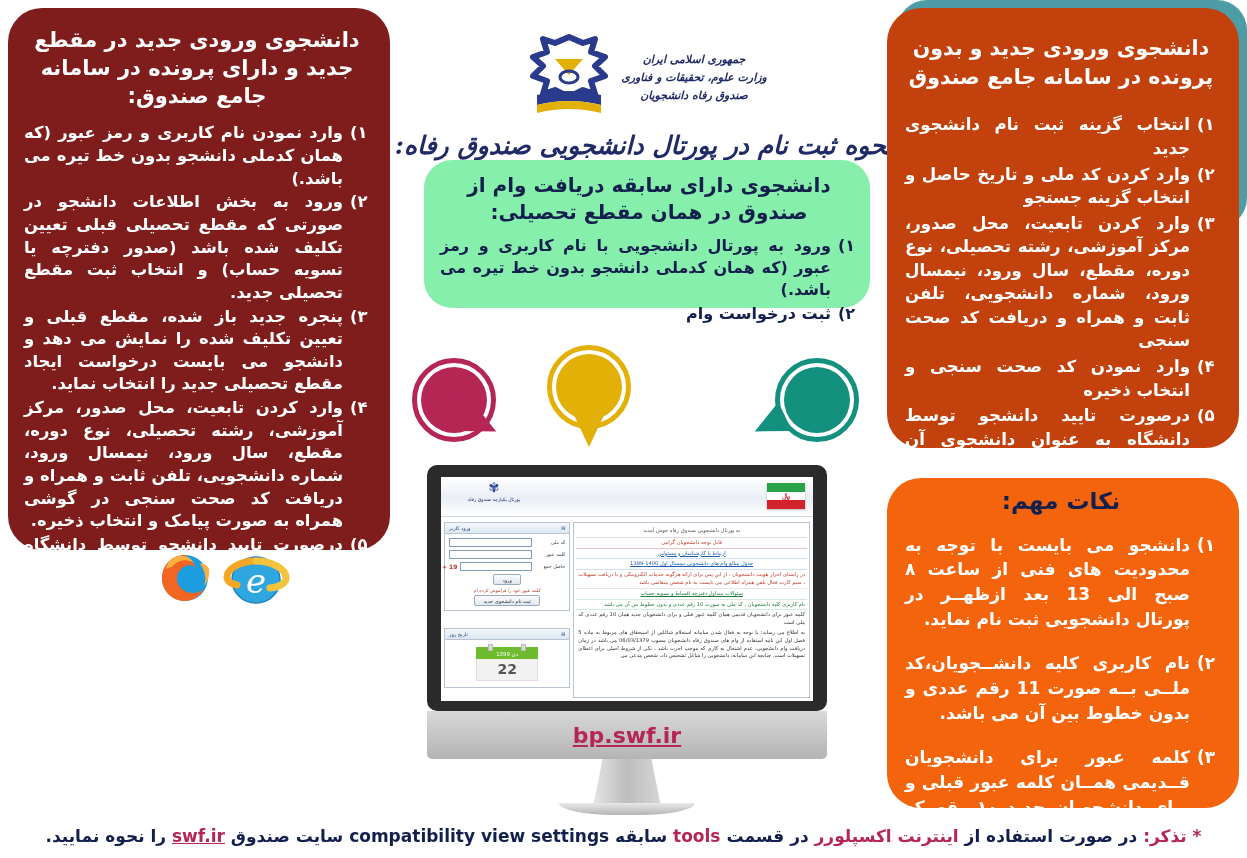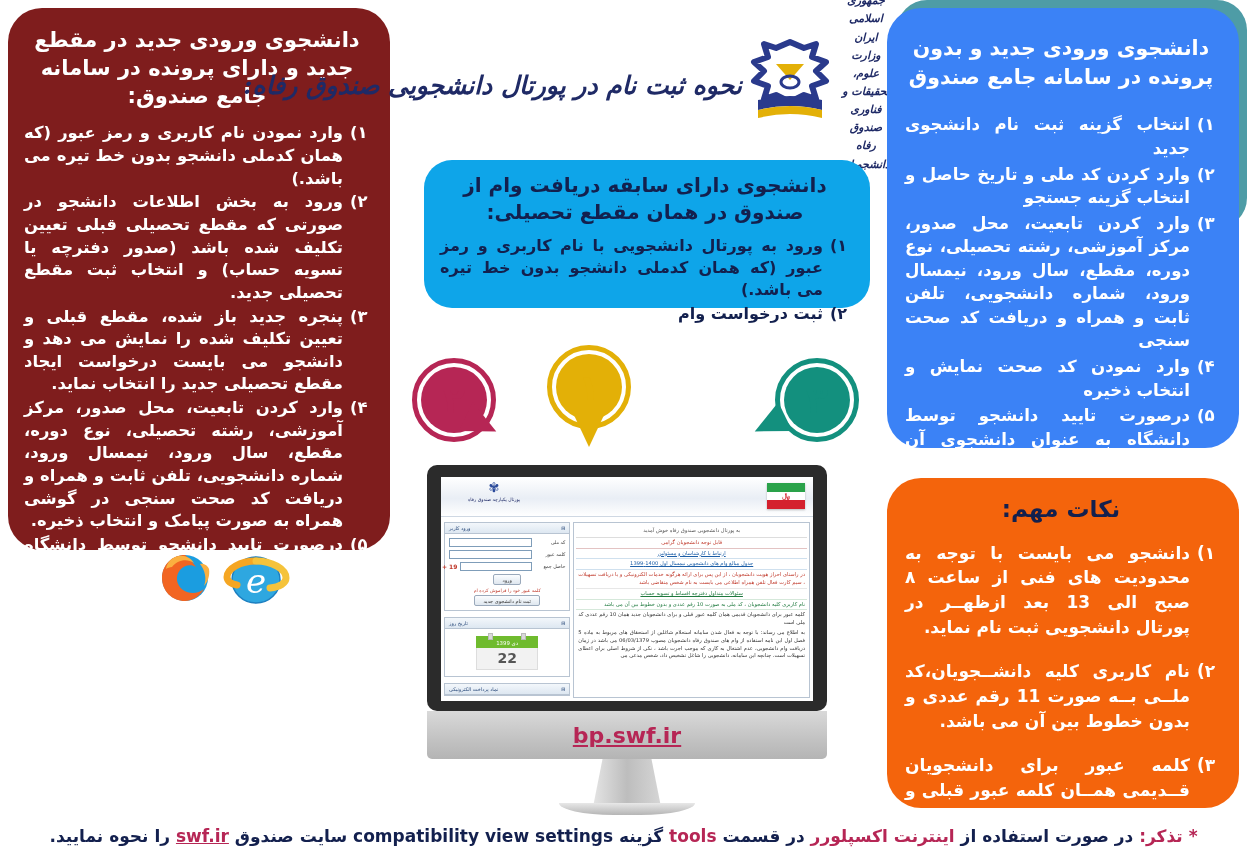--- a/index.html
+++ b/index.html
@@ -88,21 +88,21 @@
   #panel-browser .lnk {
     color: #B62655;
     text-decoration: underline;
     direction: ltr;
     display: inline-block;
   }
 
   
   #header {
     position: absolute; left: 398px; top: 2px; width: 492px; height: 158px;
-    display: flex; flex-direction: row; align-items: center;
+    display: flex; flex-direction: column; align-items: center; justify-content: flex-end;
   }
   #logo-wrap { display: flex; flex-direction: row-reverse; align-items: center; gap: 4px; margin-top: 4px; }
   #logo-text {
     text-align: center;
     color: #1F2A66;
     font-size: 11px;
     line-height: 1.65;
     font-style: italic;
     direction: rtl;
     font-weight: bold;
@@ -114,46 +114,46 @@
     font-weight: bold;
     font-style: italic;
     font-family: "DejaVu Serif", "Liberation Serif", serif;
     direction: rtl;
     white-space: nowrap;
   }
 
   
   #panel-yellow {
     left: 424px; top: 160px; width: 446px; height: 148px;
-    background: #0ea5e9;
+    background: #86efac;
     color: #13204E;
     border-radius: 28px;
-    padding: 12px 20px 10px 16px;
+    padding: 12px 12px 10px 16px;
   }
   #panel-yellow h2 { font-size: 20px; margin-bottom: 9px; }
   #panel-yellow li { font-size: 16px; margin-bottom: 1px; }
 
   
   #panel-right {
     right: 8px; top: 8px; width: 352px; height: 440px;
-    background: #3b82f6;
+    background: #c2410c;
     color: #ffffff;
     border-radius: 34px;
     padding: 26px 22px 12px 18px;
   }
   #panel-right h2 { font-size: 20.5px; margin-bottom: 22px; line-height: 1.4; }
   #panel-right li { font-size: 16.6px; line-height: 1.42; margin-bottom: 2px; }
 
   
   #panel-orange {
     right: 8px; top: 478px; width: 352px; height: 330px;
     background: #F4640C;
     color: #ffffff;
     border-radius: 34px;
-    padding: 16px 22px 12px 18px;
+    padding: 8px 22px 12px 18px;
   }
   #panel-orange h2 { color: #13204E; font-size: 23px; margin-bottom: 16px; }
   #panel-orange li { font-size: 17px; line-height: 1.45; margin-bottom: 20px; }
 
   
   .pin {
     position: absolute;
     width: 84px; height: 84px;
     border-radius: 50%;
     display: flex; align-items: center; justify-content: center;
@@ -244,21 +244,21 @@
   #news-col .welcome { color: #555; text-align: center; padding: 2px 0; border-bottom: 1px solid #ddd; }
   #news-col .redline { color: #c0392b; text-align: center; border-bottom: 1px solid #e3c3c3; padding: 1px 0; }
   #news-col .blue { color: #1c5fa8; text-align: center; text-decoration: underline; border-bottom: 1px solid #cfe0ee; padding: 1px 0; }
   #news-col .body { color: #c0392b; text-align: justify; padding: 1px 2px; border-bottom: 1px solid #e7e7e7; }
   #news-col .green { color: #1f7a3f; text-align: center; text-decoration: underline; padding: 1px 0; border-bottom: 1px solid #d5e8da; }
   #news-col .greenbody { color: #1f7a3f; text-align: justify; padding: 1px 2px; border-bottom: 1px solid #d5e8da; }
   #news-col .dark { color: #333; text-align: justify; padding: 1px 2px; }
 
   #login-col {
     flex: 0 0 120px;
-    display: flex; flex-direction: column; gap: 6px;
+    display: flex; flex-direction: column; gap: 17px;
   }
   .box { border: 1px solid #b8c4d2; background: #fff; }
   .box .bh {
     background: linear-gradient(180deg,#f3f7fb,#dde7f1);
     border-bottom: 1px solid #b8c4d2;
     padding: 2px 4px;
     color: #2a4a7a;
     display: flex; justify-content: space-between; align-items: center;
     font-size: 5px;
   }
@@ -423,21 +423,21 @@
       <li>
         <span class="num">۲)</span>
         <span class="txt">وارد کردن کد ملی و تاریخ حاصل و انتخاب گزینه جستجو</span>
       </li>
       <li>
         <span class="num">۳)</span>
         <span class="txt">وارد کردن تابعیت، محل صدور، مرکز آموزشی، رشته تحصیلی، نوع دوره، مقطع، سال ورود، نیمسال ورود، شماره دانشجویی، تلفن ثابت و همراه و دریافت کد صحت سنجی</span>
       </li>
       <li>
         <span class="num">۴)</span>
-        <span class="txt">وارد نمودن کد صحت نمایش و انتخاب ذخیره</span>
+        <span class="txt">وارد نمودن کد صحت سنجی و انتخاب ذخیره</span>
       </li>
       <li>
         <span class="num">۵)</span>
         <span class="txt">درصورت تایید دانشجو توسط دانشگاه به عنوان دانشجوی آن دانشگاه، دانشجو با ورود مجدد به پورتال دانشجویی و ثبت کلمه کاربری و رمز عبور درخواست وام می نماید.</span>
       </li>
     </ol>
   </section>
 
   <section class="panel" id="panel-orange">
     <h2>نکات مهم:</h2>
@@ -565,16 +565,16 @@
       </div>
     </div>
     <div id="monitor-base">
       <a id="monitor-url" href="#">bp.swf.ir</a>
     </div>
     <div id="monitor-neck"></div>
     <div id="monitor-foot"></div>
   </div>
 
   <div id="footnote">
-    <span class="warn">* تذکر:</span><span> در صورت استفاده از </span><span class="warn">اینترنت اکسپلورر</span><span> در قسمت </span><span class="ltr warn">tools</span><span> گزینه </span><span class="ltr">compatibility view settings</span><span> سایت صندوق </span><a class="lnk" href="#">swf.ir</a><span> را نحوه نمایید.</span>
+    <span class="warn">* تذکر:</span><span> در صورت استفاده از </span><span class="warn">اینترنت اکسپلورر</span><span> در قسمت </span><span class="ltr warn">tools</span><span> سابقه </span><span class="ltr">compatibility view settings</span><span> سایت صندوق </span><a class="lnk" href="#">swf.ir</a><span> را نحوه نمایید.</span>
   </div>
 
 </div>
 
 </body></html>

